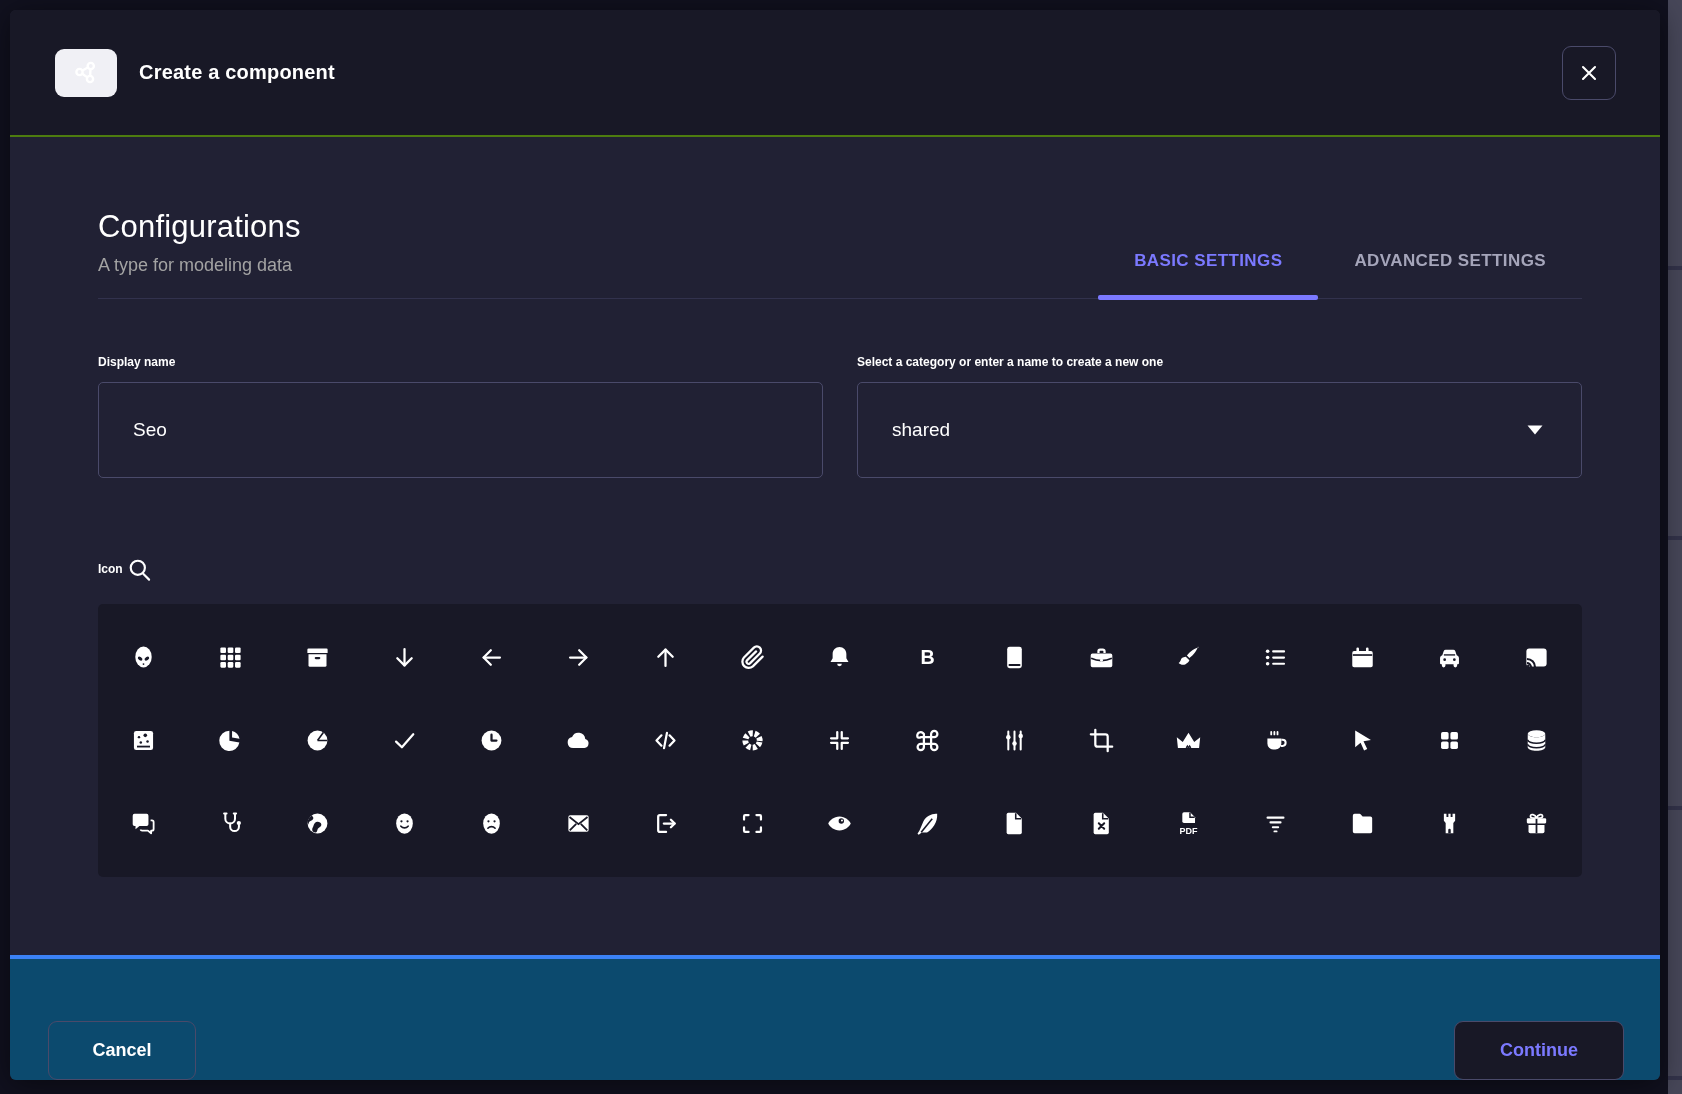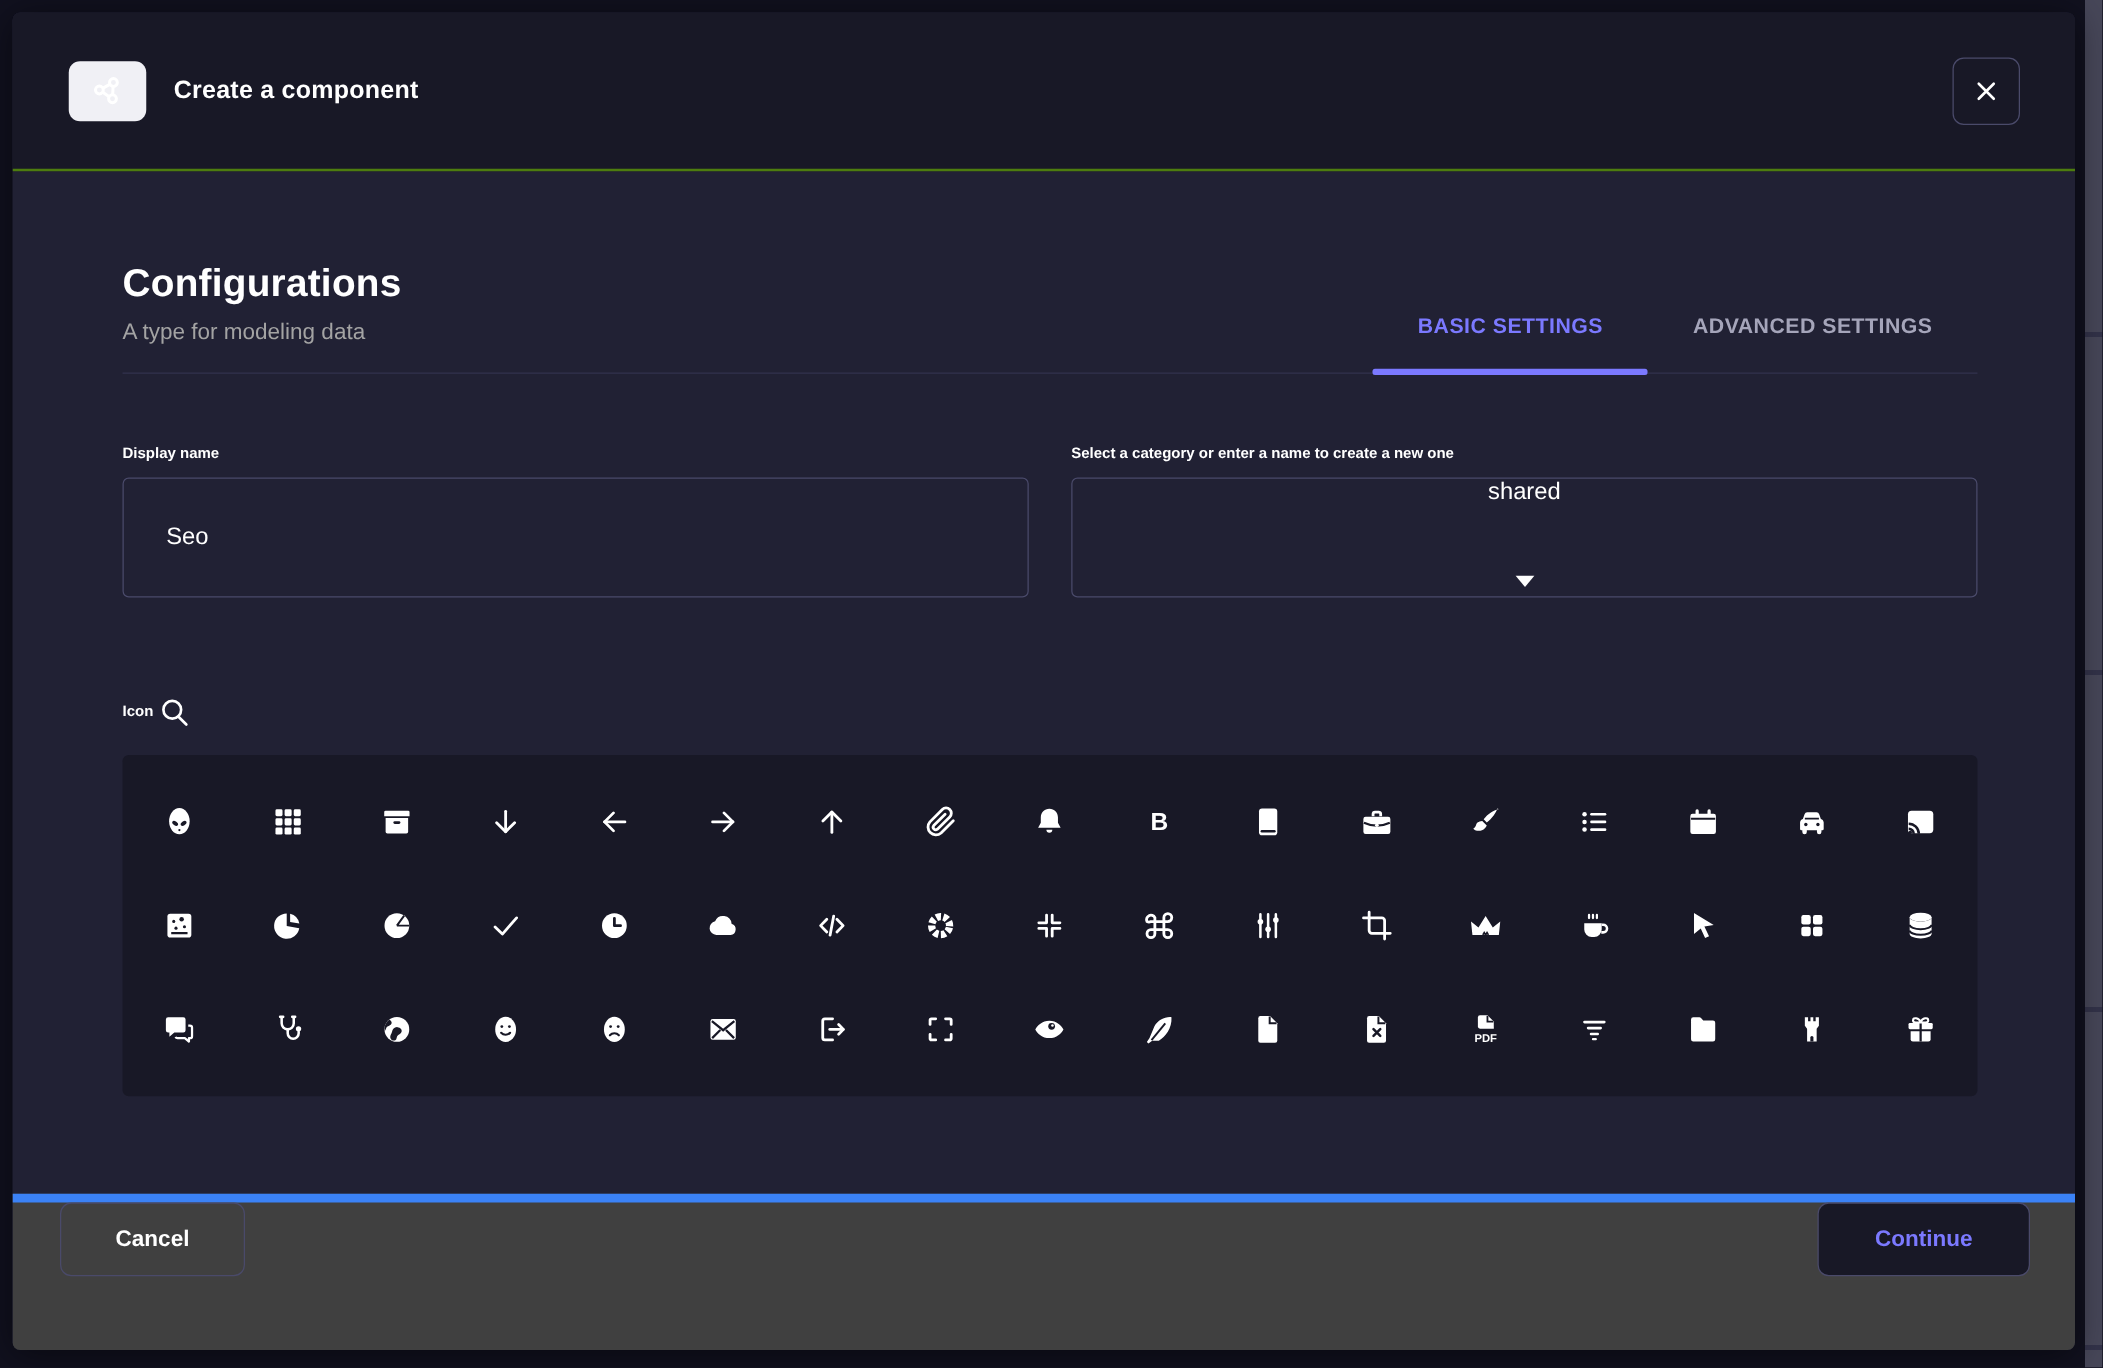--- a/index.html
+++ b/index.html
@@ -23,51 +23,51 @@
   .close-btn { margin-left:auto; width:54px; height:54px; border-radius:9px; border:1px solid #4a4a6a;
     background:transparent; display:flex; align-items:center; justify-content:center; cursor:pointer; }
   .close-btn svg { width:24px; height:24px; }
 
   
   .modal-body { flex:1 1 auto; padding:0 78px 0 88px; overflow:hidden; }
 
   .top-row { margin-top:72px; display:flex; justify-content:space-between; align-items:flex-end;
     border-bottom:1px solid #32324d; }
   .heading-block { padding-bottom:22px; }
-  .page-heading { font-size:31px; font-weight:bold; color:#fff; letter-spacing:.2px; }
+  .page-heading { font-size:31px; font-weight:normal; color:#fff; letter-spacing:.2px; }
   .page-subheading { margin-top:10px; font-size:18px; color:#a3a3a3; }
   .tabs { display:flex;margin-top:27px; }
   .tab { position:relative; padding:0 36px 27px; font-size:17px; font-weight:bold; letter-spacing:.4px;
     color:#a5a5ba; cursor:pointer; white-space:nowrap; }
   .tab.active { color:#7b79ff; }
   .tab.active::after { content:""; position:absolute; left:0; right:0; bottom:-2px; height:5px;
     background:#7b79ff; border-radius:2px; }
 
   .fields-row { margin-top:56px; display:flex; gap:34px; }
   .field { flex:1 1 0; min-width:0; }
   .field-label { font-size:12px; font-weight:bold; color:#fff; margin-bottom:13px; }
   .control { height:96px; width:100%; border:1px solid #4a4a6a; border-radius:5px; background:transparent;
     color:#fff; font-size:19px; font-family:"Liberation Sans",sans-serif; padding:0 34px; }
   input.control { outline:none; }
-  .select-control { display:flex; align-items:center; justify-content:space-between; cursor:pointer;flex-direction:column; }
+  .select-control { display:flex; align-items:center; justify-content:space-between; cursor:pointer; }
   .select-control svg { width:24px; height:24px; flex:0 0 auto; }
 
   .icon-section { margin-top:74px; }
   .icon-section-head { display:flex; align-items:center; justify-content:flex-start;margin-top:37px; }
   .search-btn { background:none; border:none; cursor:pointer; width:34px; height:34px;
     display:flex; align-items:center; justify-content:center; }
   .search-btn svg { width:27px; height:27px; }
   .icon-grid { margin-top:18px; background:#181826; border-radius:5px; padding:12px 2px;
     display:grid; grid-template-columns:repeat(17,1fr); }
   .cell { height:83px; display:flex; align-items:center; justify-content:center; cursor:pointer; border-radius:4px; }
   .cell svg { width:27px; height:27px; }
 
   
-  .modal-footer { height:125px; flex:0 0 125px; background:#404040; border-top:7px solid #3b82f6;
-    display:flex; align-items:flex-start; justify-content:space-between; padding:0 36px 0 38px; }
+  .modal-footer { height:125px; flex:0 0 125px; background:#0c4a6e; border-top:4px solid #3b82f6;
+    display:flex; align-items:flex-end; justify-content:space-between; padding:0 36px 0 38px; }
   .btn { height:59px; border-radius:9px; border:1px solid #4a4a6a; font-size:18px; font-weight:bold;
     font-family:"Liberation Sans",sans-serif; cursor:pointer; padding:0 33px; }
   .btn-cancel { background:transparent; color:#fff; min-width:148px; }
   .btn-continue { background:#181826; color:#7b79ff; min-width:170px; }
 </style>
 </head>
 <body>
 
 <div class="stage">
   <div class="page-scrollbar"></div>

